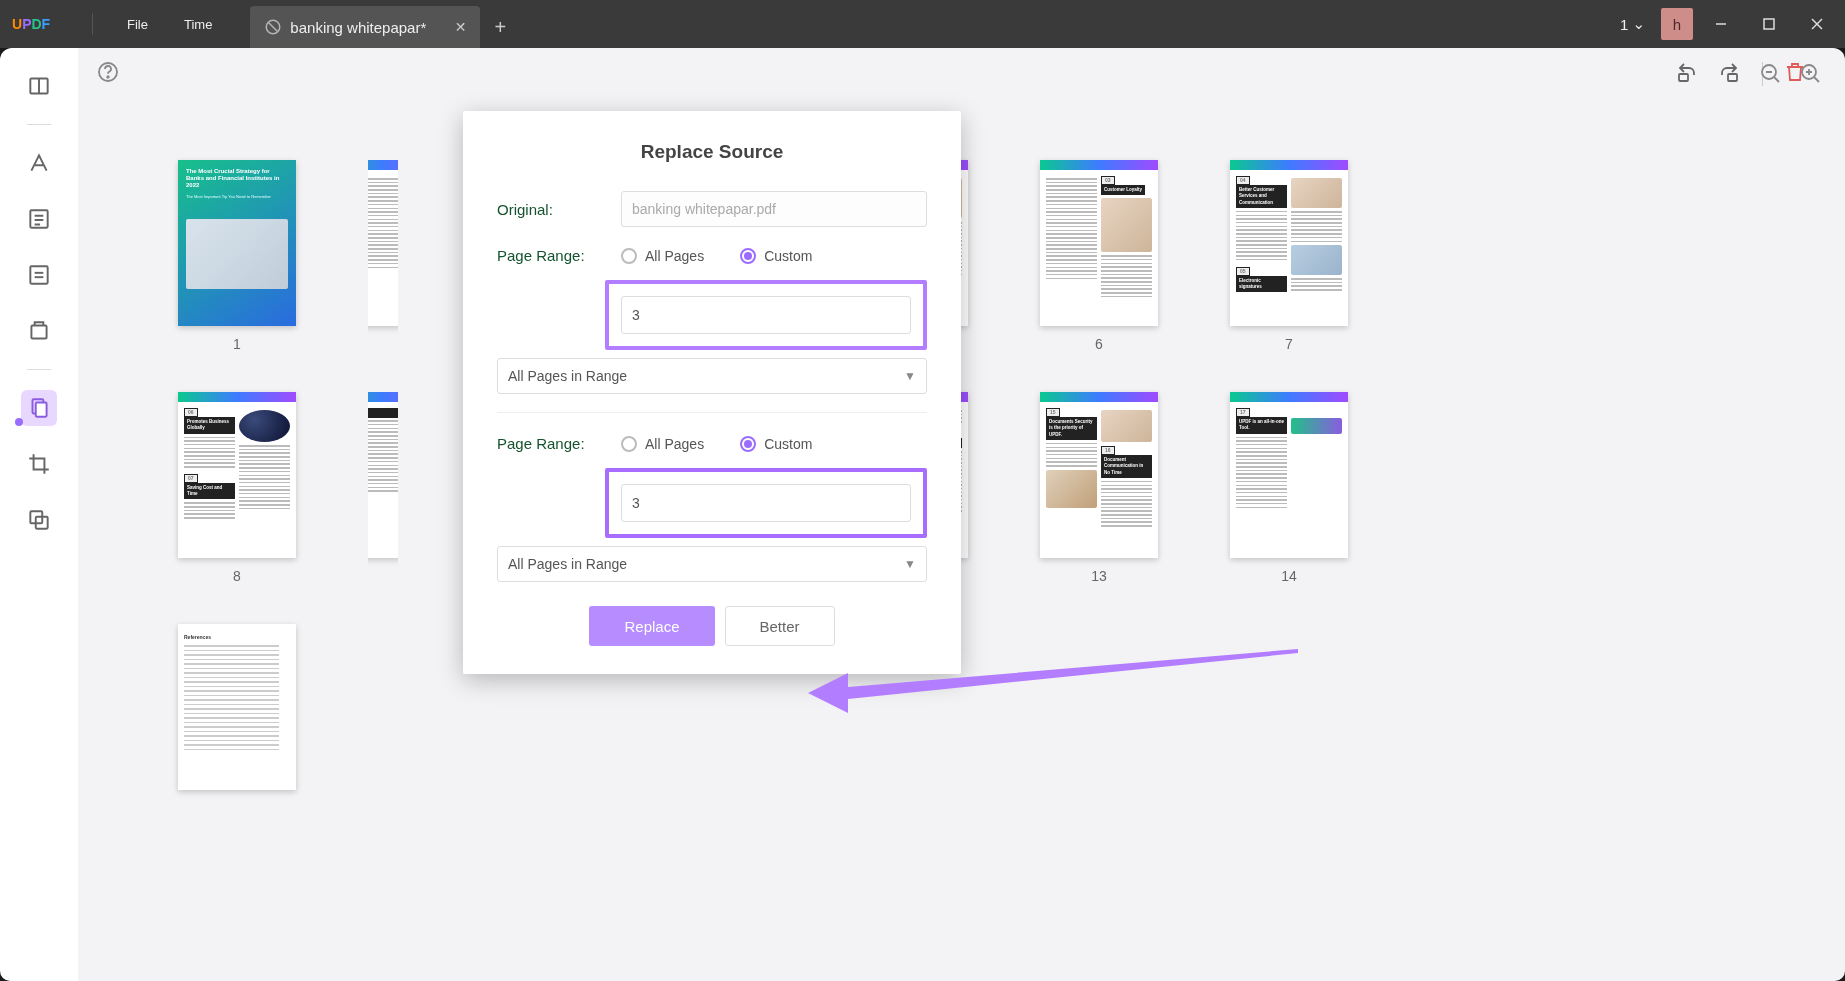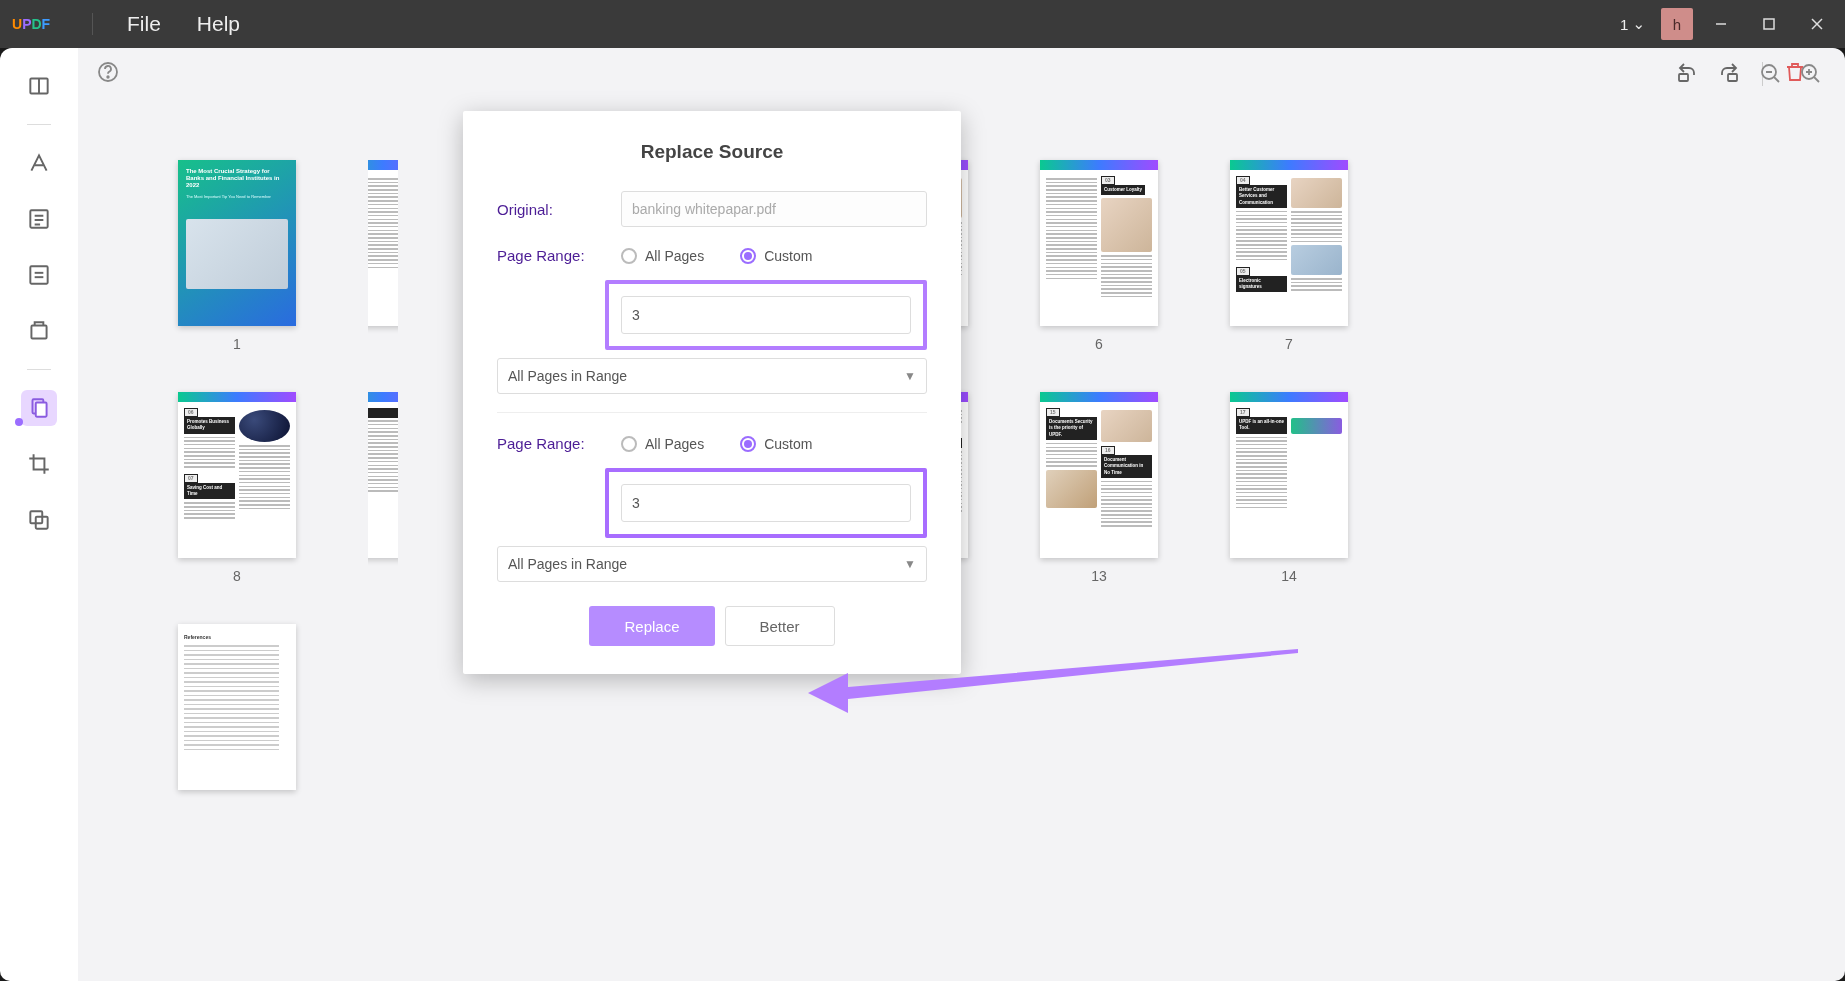--- a/index.html
+++ b/index.html
@@ -3,21 +3,21 @@
 <meta charset="utf-8">
 <style>
 * { box-sizing: border-box; margin: 0; padding: 0; font-family: -apple-system, "Segoe UI", Arial, sans-serif; }
 html, body { width: 100%; height: 100%; background: #1a1a1a; overflow: hidden; }
 
 
 .titlebar { height: 48px; background: #3a3a3a; display: flex; align-items: center; color: #eee; }
 .logo { margin: 0 16px 0 12px; display: flex; align-items: center; text-decoration: underline; }
 .logo svg { width: 48px; height: 18px; }
 .sep { width: 1px; height: 22px; background: #555; margin: 0 16px; }
-.menu-item { padding: 0 18px; cursor: pointer; font-size: 21px; }
+.menu-item { padding: 0 18px; cursor: pointer; font-size: 13px; }
 .tabs { display: flex; align-items: stretch; margin-left: 20px; height: 100%; }
 .tab { display: flex; align-items: center; background: #545454; padding: 0 14px; gap: 8px; min-width: 230px; border-top-left-radius: 4px; border-top-right-radius: 4px; margin-top: 6px; max-height: 42px;}
 .tab-icon { width: 18px; height: 18px; opacity: .8; }
 .tab-title { font-size: 15px; color: #eee; flex: 1; white-space: nowrap; overflow: hidden; }
 .tab-close { color: #ccc; font-size: 14px; }
 .add-tab { width: 40px; display: flex; align-items: center; justify-content: center; font-size: 20px; color: #ccc; margin-top: 6px; }
 .title-right { margin-left: auto; display: flex; align-items: center; gap: 8px; padding-right: 8px; }
 .title-right .num { font-size: 15px; color: #eee; display: flex; align-items: center; gap: 4px; padding: 0 8px; }
 .avatar { width: 32px; height: 32px; background: #cf8d8a; display: flex; align-items: center; justify-content: center; color: #4a2a2a; font-size: 15px; border-radius: 2px; }
 .win-btn { width: 40px; height: 32px; display: flex; align-items: center; justify-content: center; color: #ddd; }
@@ -57,21 +57,21 @@
 .cols { display:flex; gap:4px;}
 .col { flex:1;}
 .tlines { margin-top:2px; }
 .tlines div { height:1.5px; background:#bbb; margin-bottom:2.2px; }
 .refs div { height:1.5px; background:#ccc; margin-bottom:3px; width:90%; }
 
 
 .dialog { position: absolute; left: 385px; top: 63px; width: 498px; background: #fff; border-radius: 2px; box-shadow: 0 6px 24px rgba(0,0,0,.25); padding: 30px 34px 28px; z-index: 50; }
 .dialog h2 { text-align: center; font-size: 19px; font-weight: 600; color: #444; margin-bottom: 28px; }
 .row { display: flex; align-items: center; margin-bottom: 20px; gap: 14px; }
-.row .lbl { width: 110px; font-size: 15px; color: #4c1d95; }
+.row .lbl { width: 110px; font-size: 15px; color: #14532d; }
 .row .field { flex: 1; }
 .text-input { width: 100%; height: 36px; border: 1px solid #ddd; border-radius: 3px; padding: 0 10px; font-size: 14px; color: #555; background: #fff; }
 .text-input.ro { color: #aaa; background: #fdfdfd; }
 .radios { display: flex; gap: 36px; align-items: center; }
 .radio { display: flex; align-items: center; gap: 8px; font-size: 14px; color: #555; }
 .rcirc { width: 16px; height: 16px; border: 2px solid #bbb; border-radius: 50%; position: relative; }
 .rcirc.on { border-color: #9b6dff; }
 .rcirc.on::after { content:''; position:absolute; inset:2px; background:#9b6dff; border-radius:50%; }
 .indented { }
 .hl-box { border: 4px solid #b37dff; border-radius: 2px; padding: 12px 12px; margin-left: 108px; margin-bottom: 8px; margin-top:-4px;}
@@ -94,21 +94,32 @@
 <body>
 
 <div class="titlebar">
   <div class="logo">
     <svg viewBox="0 0 48 18">
         <text x="0" y="14" font-size="14" font-weight="700" font-family="Arial"><tspan fill="#ff8a00">U</tspan><tspan fill="#9b6dff">P</tspan><tspan fill="#25c28b">D</tspan><tspan fill="#3d9bff">F</tspan></text>
       </svg>
   </div>
   <div class="sep"></div>
   <div class="menu-item">File</div>
-  <div class="menu-item">Help</div>
+  <div class="menu-item">Time</div>
+  <div class="tabs">
+    <div class="tab">
+      <svg class="tab-icon" viewBox="0 0 24 24" fill="none" stroke="#ccc" stroke-width="2">
+          <circle cx="12" cy="12" r="9"></circle>
+          <line x1="6" y1="6" x2="18" y2="18"></line>
+        </svg>
+      <span class="tab-title">banking whitepapar*</span>
+      <span class="tab-close">✕</span>
+    </div>
+    <div class="add-tab">+</div>
+  </div>
   <div class="title-right">
     <div class="num">
         <span>1</span>
         <span>⌄</span>
       </div>
     <div class="avatar">h</div>
     <div class="win-btn">
         <svg viewBox="0 0 14 14" stroke="#ddd" stroke-width="1.5">
           <line x1="2" y1="7" x2="12" y2="7"></line>
         </svg>

